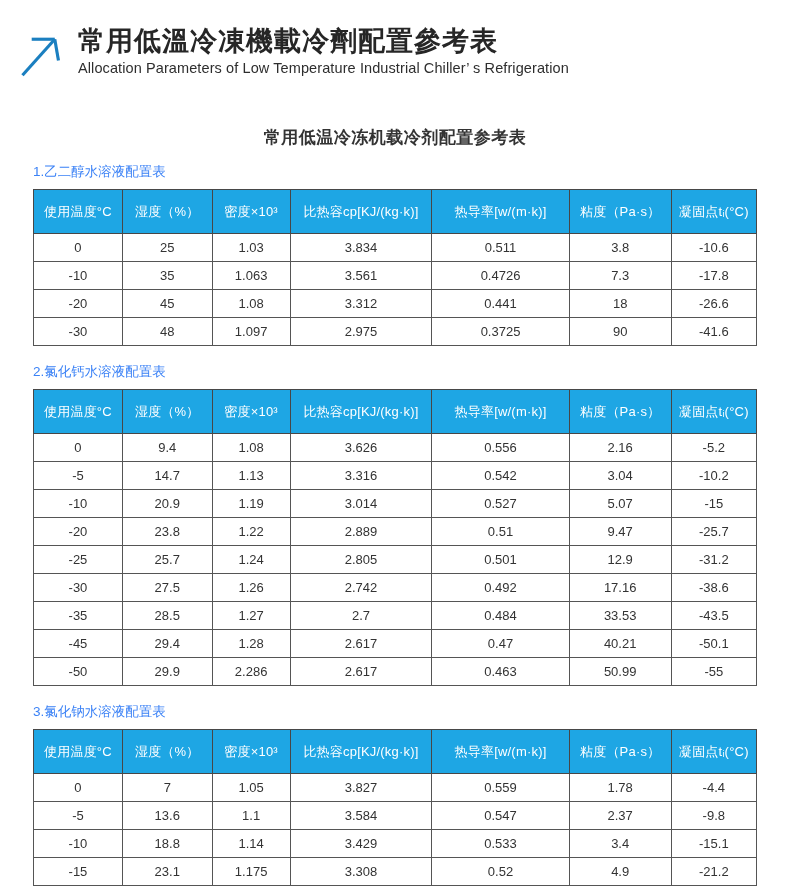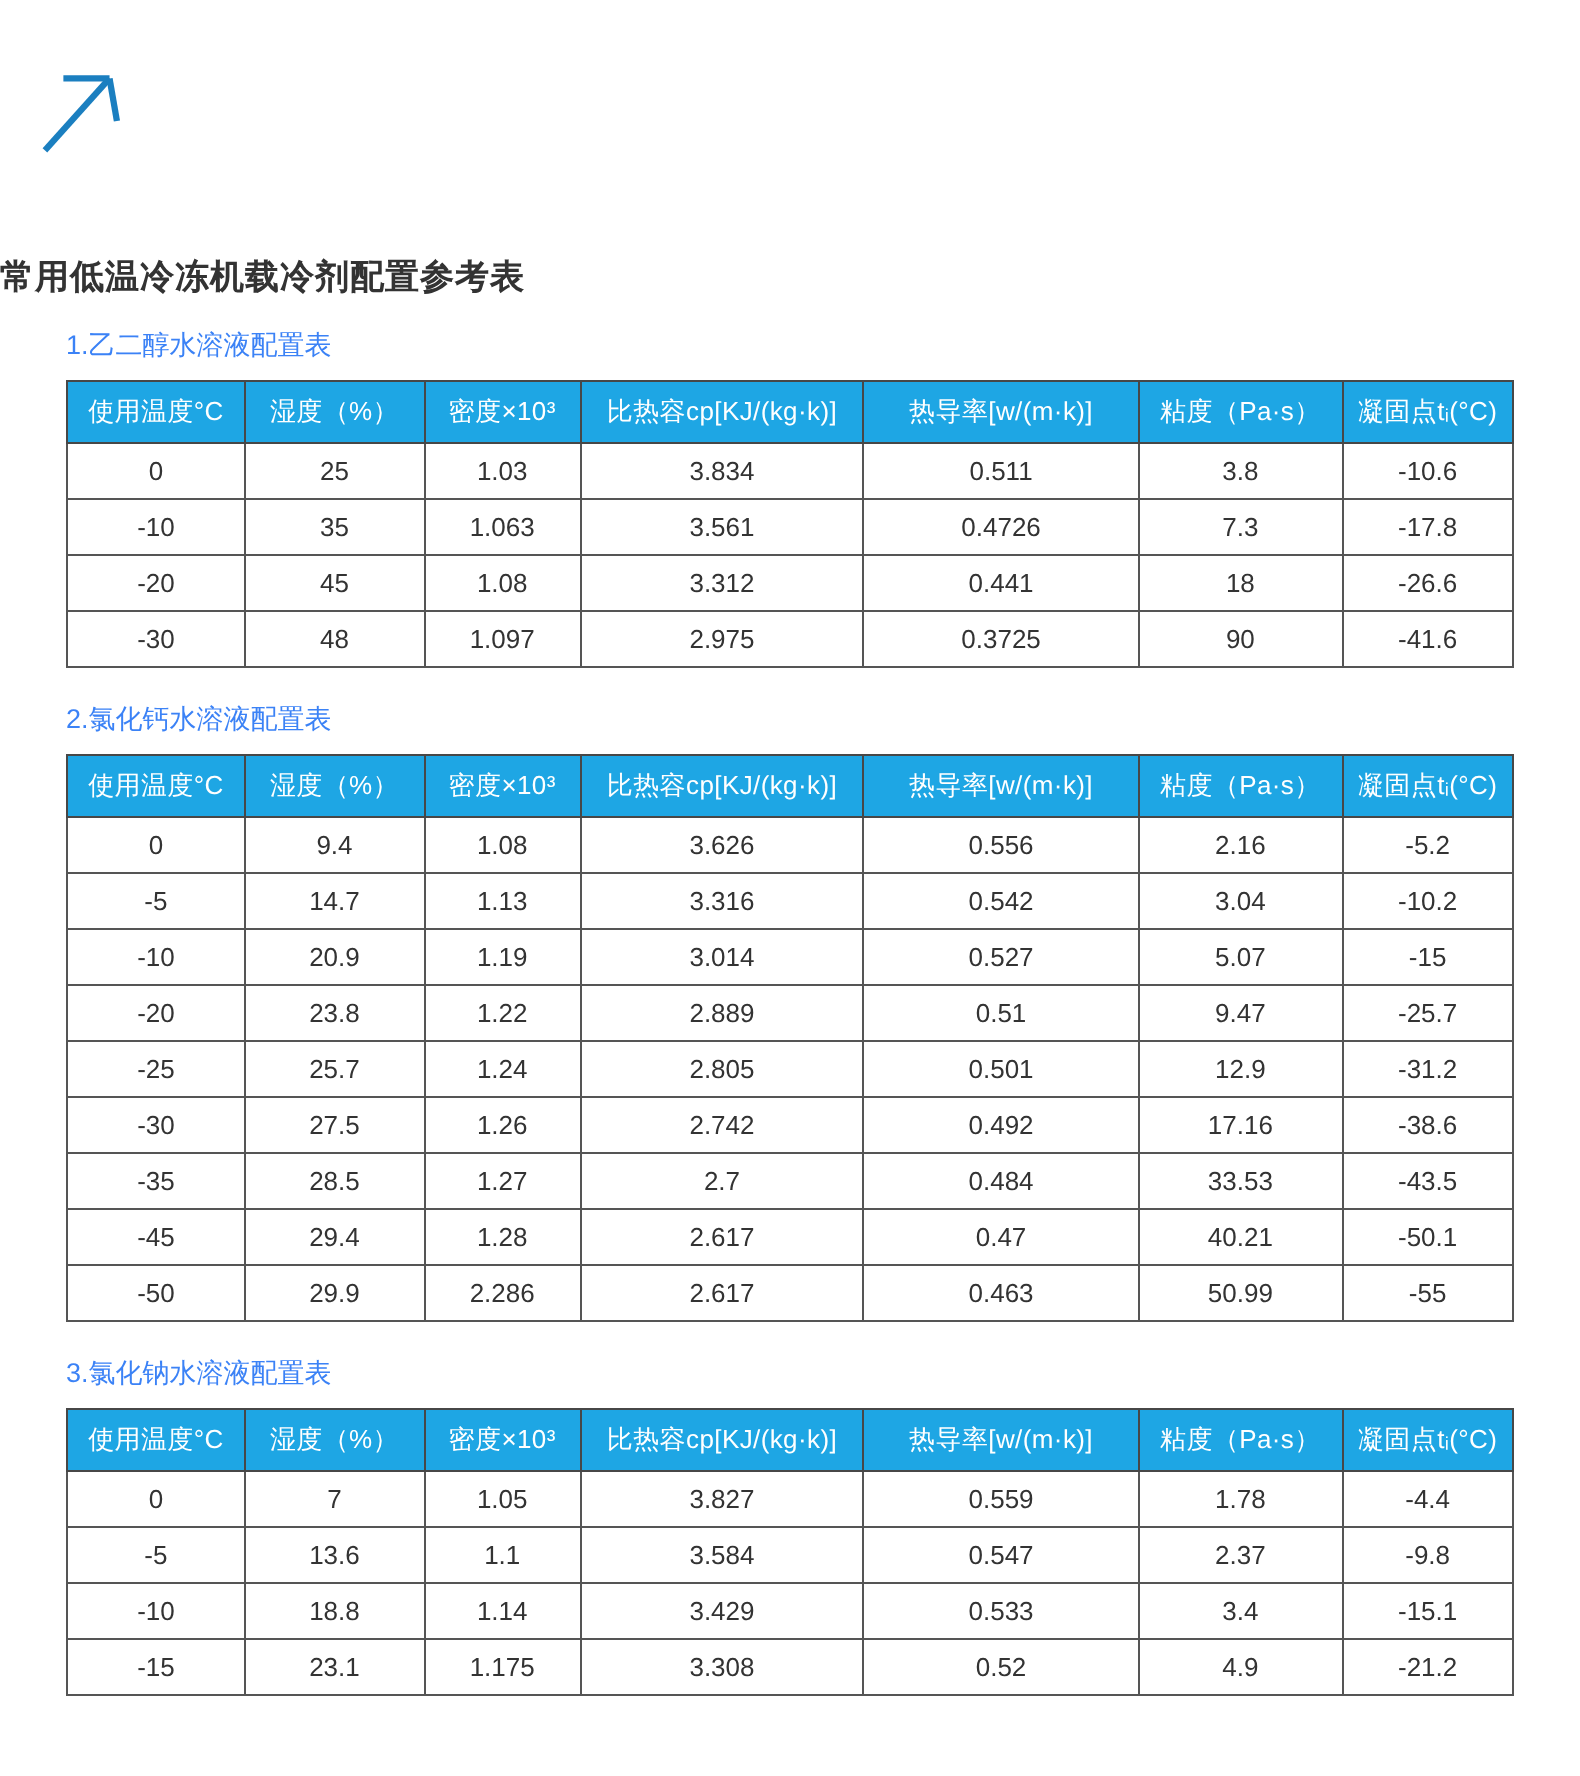--- a/index.html
+++ b/index.html
@@ -27,21 +27,21 @@
   .brand-title{
     font-size:27px;font-weight:bold;color:#262626;
     letter-spacing:1px;line-height:1.15;
   }
   .brand-sub{
     font-size:14.5px;color:#2e2e2e;margin-top:3px;
     letter-spacing:0.1px;
   }
   
   .doc-title{
-    text-align:left;
+    text-align:center;
     font-size:17px;font-weight:bold;color:#333;
     margin-top:42px;
     letter-spacing:0.5px;
   }
   .tables-wrap{
     width:724px;
     margin:0 auto 0 33px;
   }
   .section-title{
     font-size:13.5px;color:#3b82f6;
@@ -52,21 +52,21 @@
   table.data-table{
     width:100%;
     border-collapse:collapse;
     table-layout:fixed;
   }
   table.data-table th{
     background:var(--accent);
     color:#ffffff;
     font-weight:normal;
     font-size:13px;
-    height:31px;
+    height:44px;
     border:1px solid var(--border);
     text-align:center;
     padding:0 2px;
     letter-spacing:0.2px;
   }
   table.data-table td{
     font-size:13px;
     color:#333;
     height:28px;
     border:1px solid #555;
@@ -86,20 +86,24 @@
 <body>
 
 <div class="brand">
   <span class="logo">
     <svg width="48" height="52" viewBox="0 0 52 56" fill="none">
       <path d="M7 51 L42 12" stroke="#1b7fc0" stroke-width="3.4"></path>
       <path d="M17 12 L42 12" stroke="#1b7fc0" stroke-width="3.4"></path>
       <path d="M42 12 L46 35" stroke="#1b7fc0" stroke-width="3.4"></path>
     </svg>
   </span>
+  <div class="brand-text">
+    <div class="brand-title">常用低溫冷凍機載冷劑配置參考表</div>
+    <div class="brand-sub">Allocation Parameters of Low Temperature Industrial Chiller’ s Refrigeration</div>
+  </div>
 </div>
 
 <div class="doc-title">常用低温冷冻机载冷剂配置参考表</div>
 
 <div class="tables-wrap">
     <div class="section">
       <div class="section-title">1.乙二醇水溶液配置表</div>
       <table class="data-table">
         <colgroup>
           <col class="c0">

